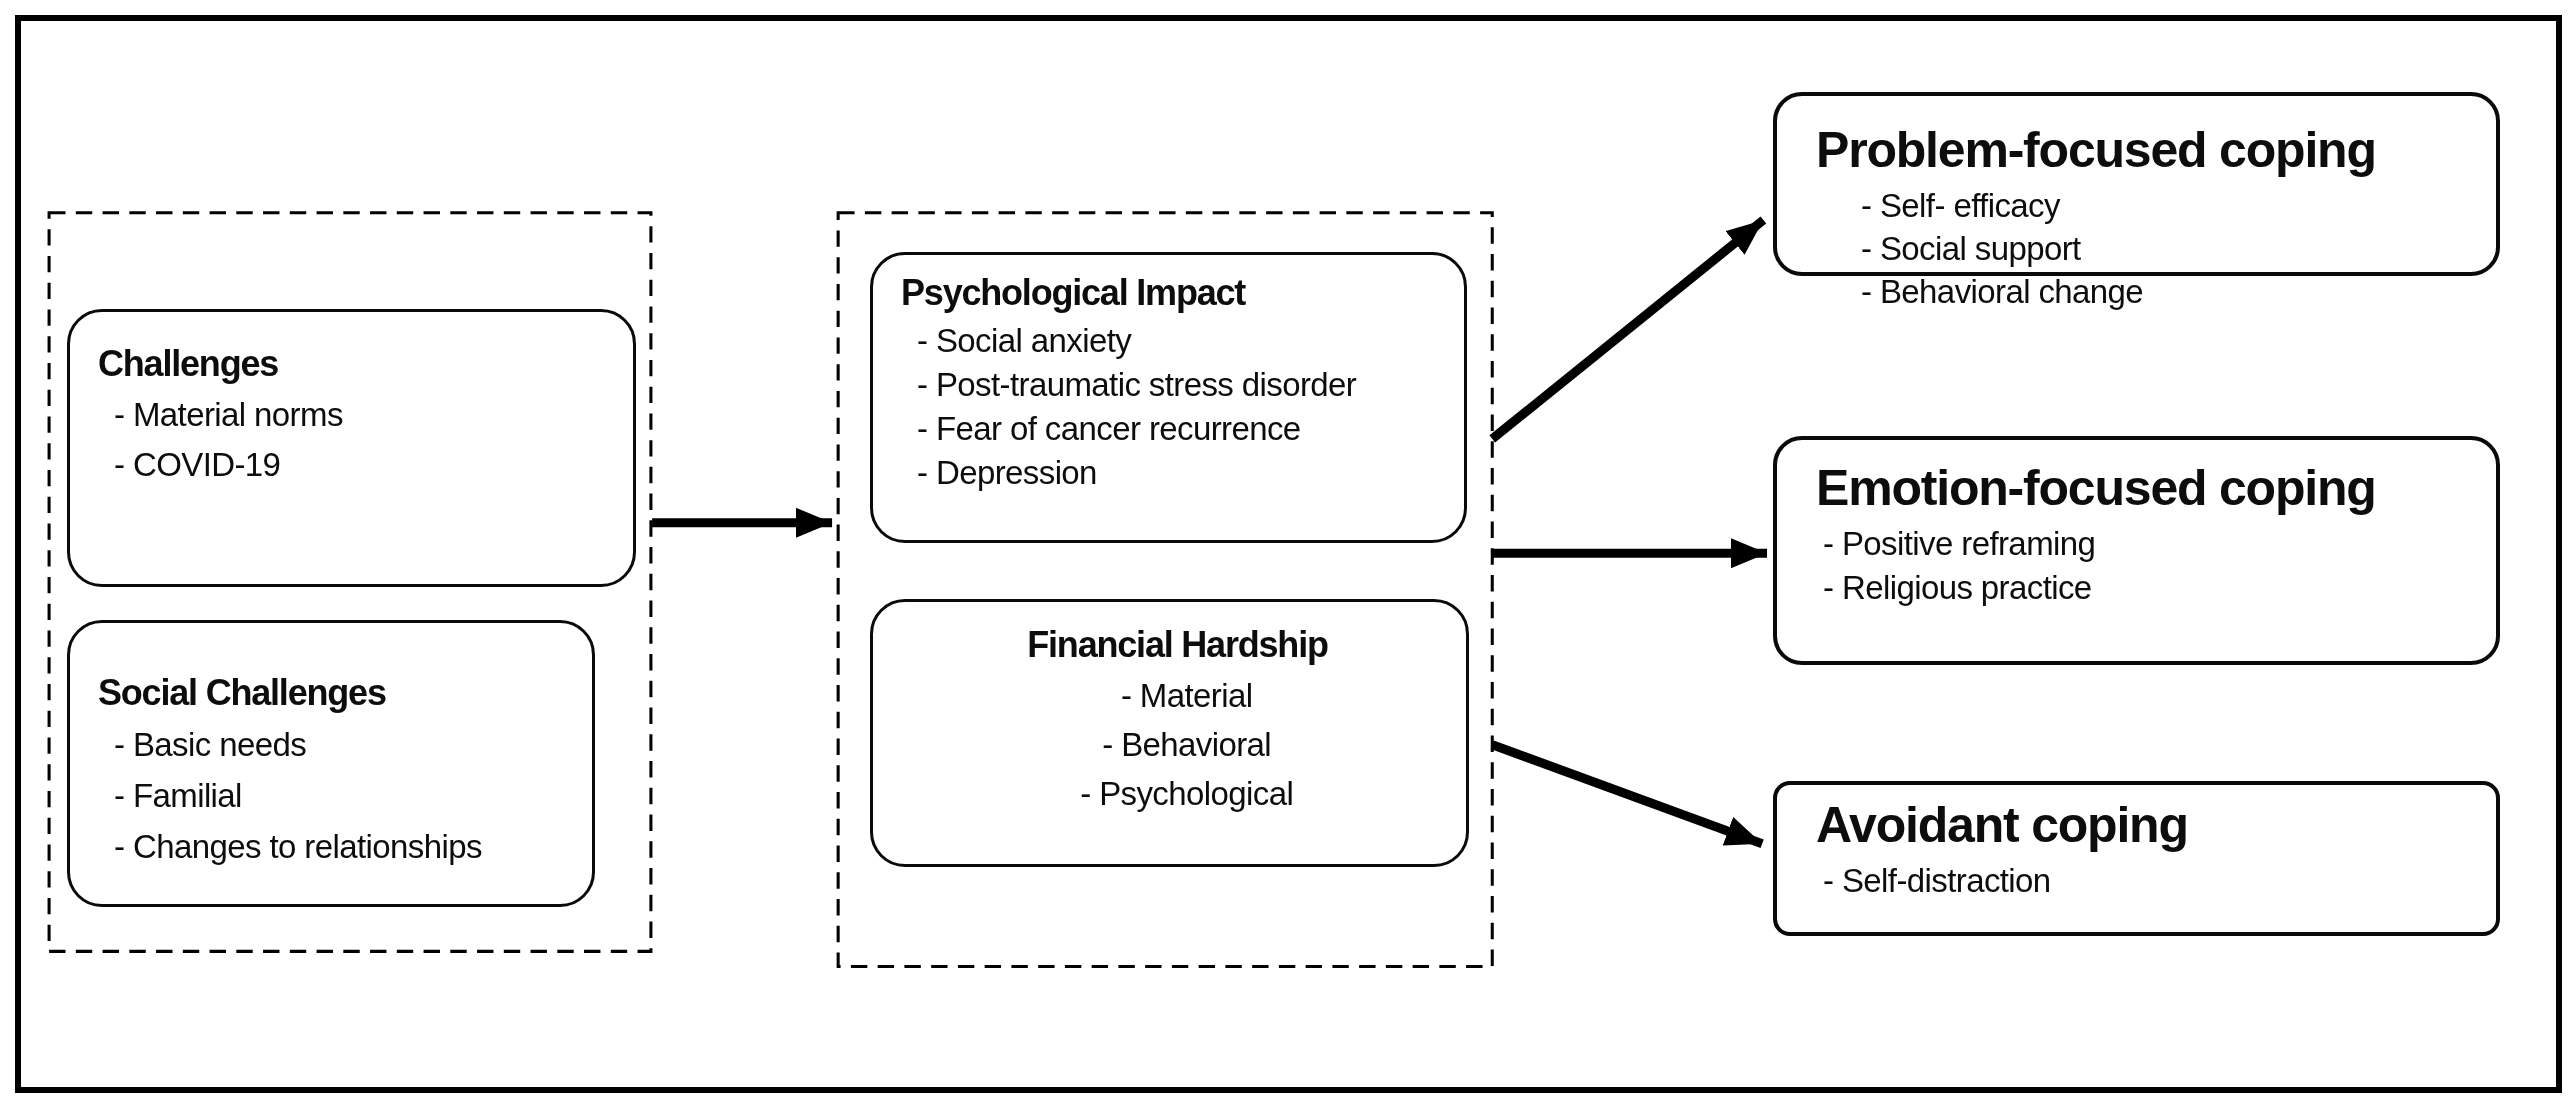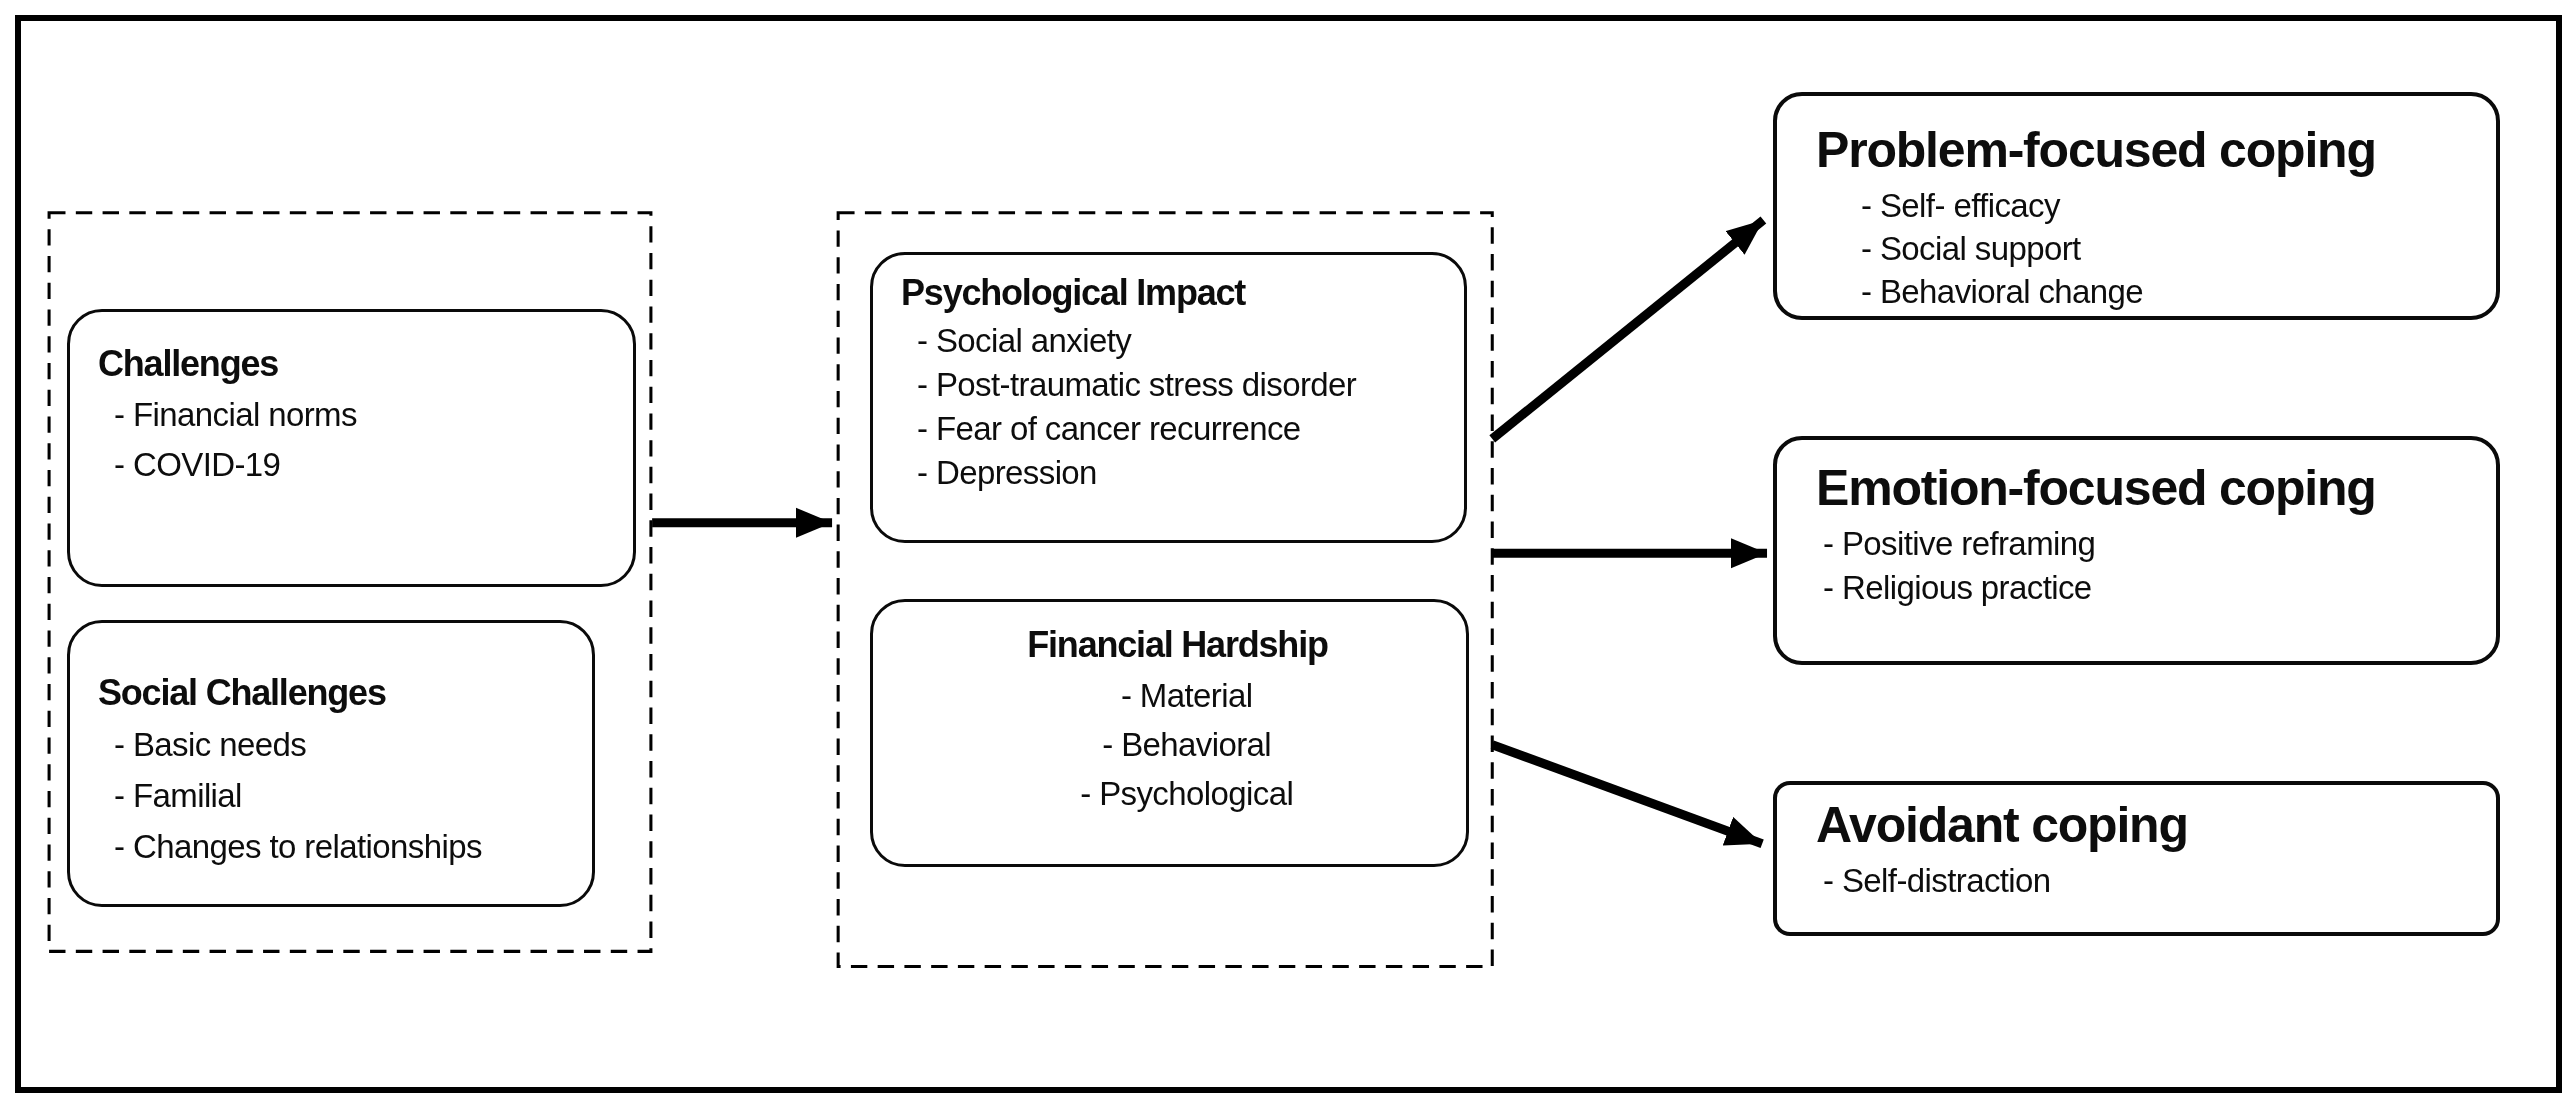--- a/index.html
+++ b/index.html
@@ -65,21 +65,21 @@
   .box-psych .item       { line-height: 44px; }
 
   .box-financial         { left: 870px; top: 599px;  width: 599px;  height: 268px; text-align: center; }
   .box-financial h2      { padding-top: 23px; }
   .box-financial .item   { line-height: 49px; }
 
   .coping { border-width: 4.3px; border-radius: 29px; }
   .coping h2 { font-size: 50px; padding-left: 39px; }
   .coping .items { padding-left: 46px; }
 
-  .box-problem           { left: 1773px; top: 92px;  width: 727px; height: 228px; }
+  .box-problem           { left: 1773px; top: 92px;  width: 727px; height: 184px; }
   .box-problem h2        { padding-top: 25.5px; }
   .box-problem .item     { line-height: 43px; margin-left: 38px; }
 
   .box-emotion           { left: 1773px; top: 436px;  width: 727px; height: 229px; }
   .box-emotion h2        { padding-top: 19.5px; }
   .box-emotion .item     { line-height: 44px; }
 
   .box-avoidant          { left: 1773px; top: 781px; width: 727px; height: 155px; border-radius: 17px; }
   .box-avoidant h2       { padding-top: 12px; }
   .box-avoidant .item    { line-height: 43px; }
@@ -107,21 +107,21 @@
     <line x1="2454" y1="910" x2="2906" y2="910" stroke="#000000" stroke-width="15" marker-end="url(#arrowhead)"></line>
 
     <line x1="2454" y1="1225" x2="2898" y2="1388" stroke="#000000" stroke-width="15" marker-end="url(#arrowhead)"></line>
   </svg>
 
   <div class="frame"></div>
 
   <section class="box box-challenges">
     <h2>Challenges</h2>
     <div class="items">
-        <div class="item">- Financial norms</div>
+        <div class="item">- Material norms</div>
         <div class="item">- COVID-19</div>
       </div>
   </section>
 
   <section class="box box-social">
     <h2>Social Challenges</h2>
     <div class="items">
         <div class="item">- Basic needs</div>
         <div class="item">- Familial</div>
         <div class="item">- Changes to relationships</div>

